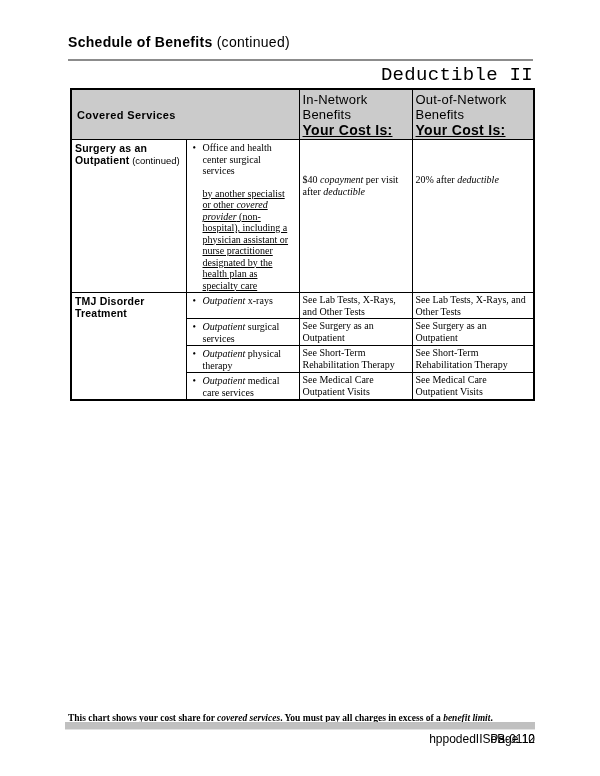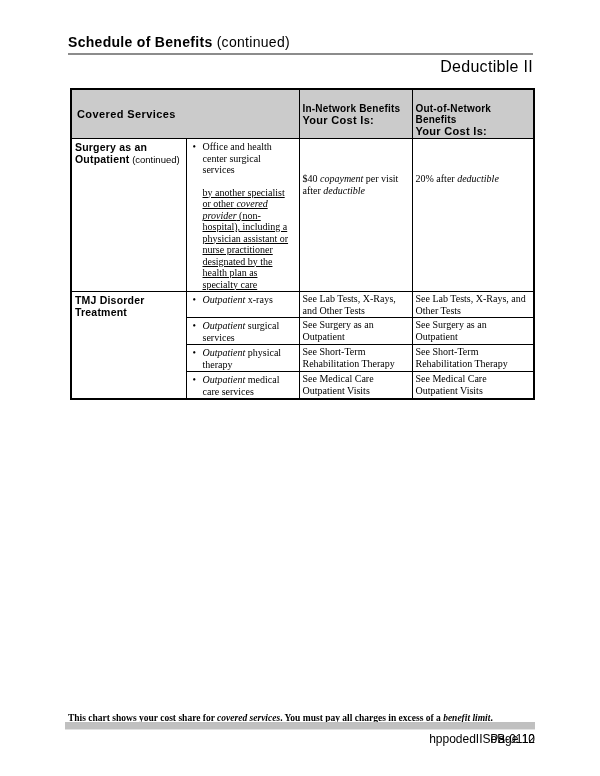--- a/index.html
+++ b/index.html
@@ -11,49 +11,49 @@
     color:#000;
     overflow:hidden;
   }
 
   
   .doc-header {
     position:absolute; left:68px; top:34px; width:465px;
   }
   .doc-header-row1 {
     display:flex; justify-content:space-between; 
-    padding-bottom:3px; border-bottom:2px solid #8c8c8c;
+    padding-bottom:9px; border-bottom:2px solid #8c8c8c;
     font-size:14px; letter-spacing:0.3px;
   }
   .title-bold { font-weight:bold; }
   .doc-header-row2 {
     text-align:right; padding-top:3px;
-    font-size:16px; letter-spacing:0.3px;
+    font-size:19px; letter-spacing:0.3px;font-family:Liberation Mono, monospace;
   }
 
   
   .benefits-table {
     position:absolute; left:70px; top:88px;
     width:463px; border-collapse:collapse; table-layout:fixed;
     border:2px solid #000;
   }
   .benefits-table td {
     border:1px solid #000;
     vertical-align:top;
     padding:1px 4px 1px 3px;
     overflow:hidden;
   }
   tr.thead { height:24px; }
   tr.thead td { background:#cbcbcb; }
   .th-covered {
     font-weight:bold; font-size:11px; letter-spacing:0.4px;
     vertical-align:middle !important; padding-left:5px !important;
   }
-  .th-net-line1 { font-weight:bold; font-size:10px; letter-spacing:0.2px; padding-top:12px; }
-  .th-net-line2 { font-weight:bold; font-size:11px; letter-spacing:0.3px; }
+  .th-net-line1 { font-weight:normal; font-size:13px; letter-spacing:0.2px; padding-top:1px; }
+  .th-net-line2 { font-weight:bold; font-size:14px; letter-spacing:0.3px;text-decoration:underline; }
 
   tr.surgery-row { height:110px; }
   tr.tmj-row { height:24px; }
 
   .label-cell {
     font-family:"Liberation Sans", sans-serif;
     font-weight:bold; font-size:10.5px; line-height:12px;
     letter-spacing:0.2px; padding-top:2px !important;
   }
   .label-note { font-weight:normal; font-size:9.5px; letter-spacing:0; }

